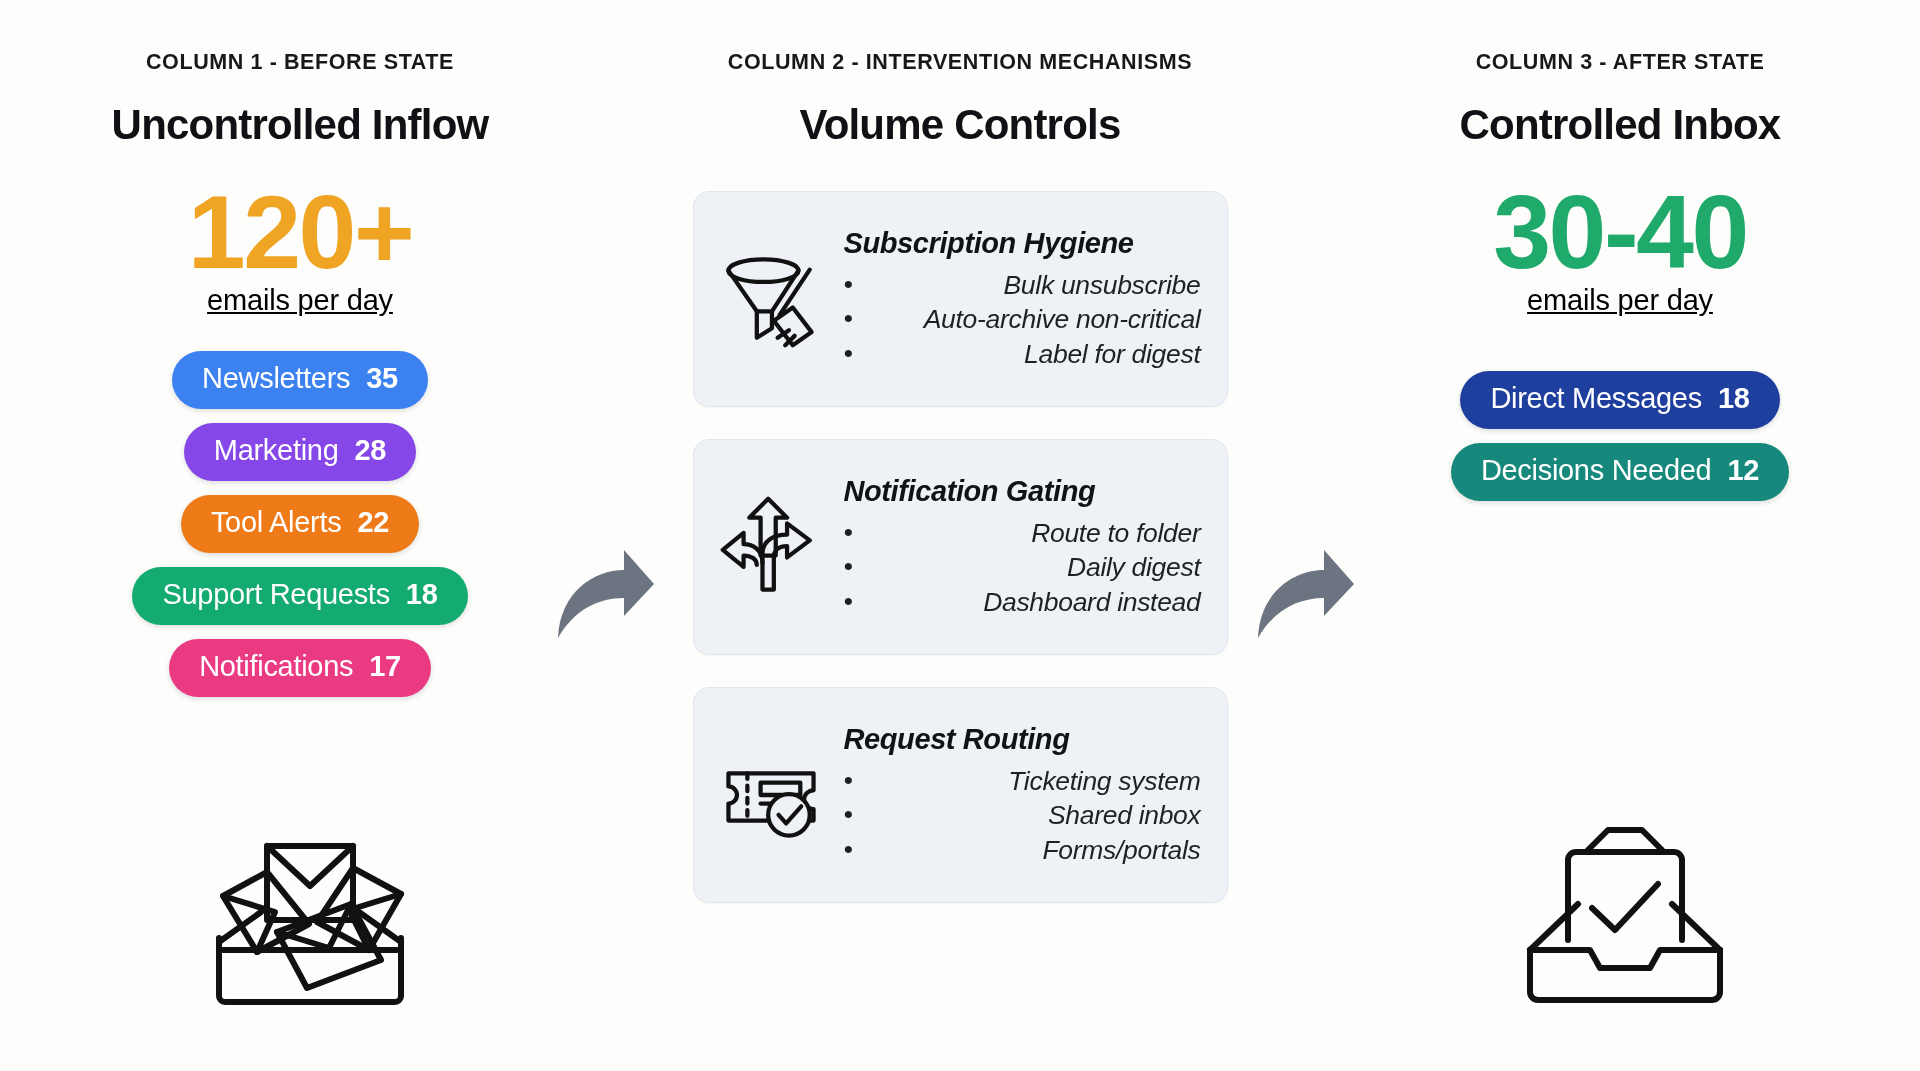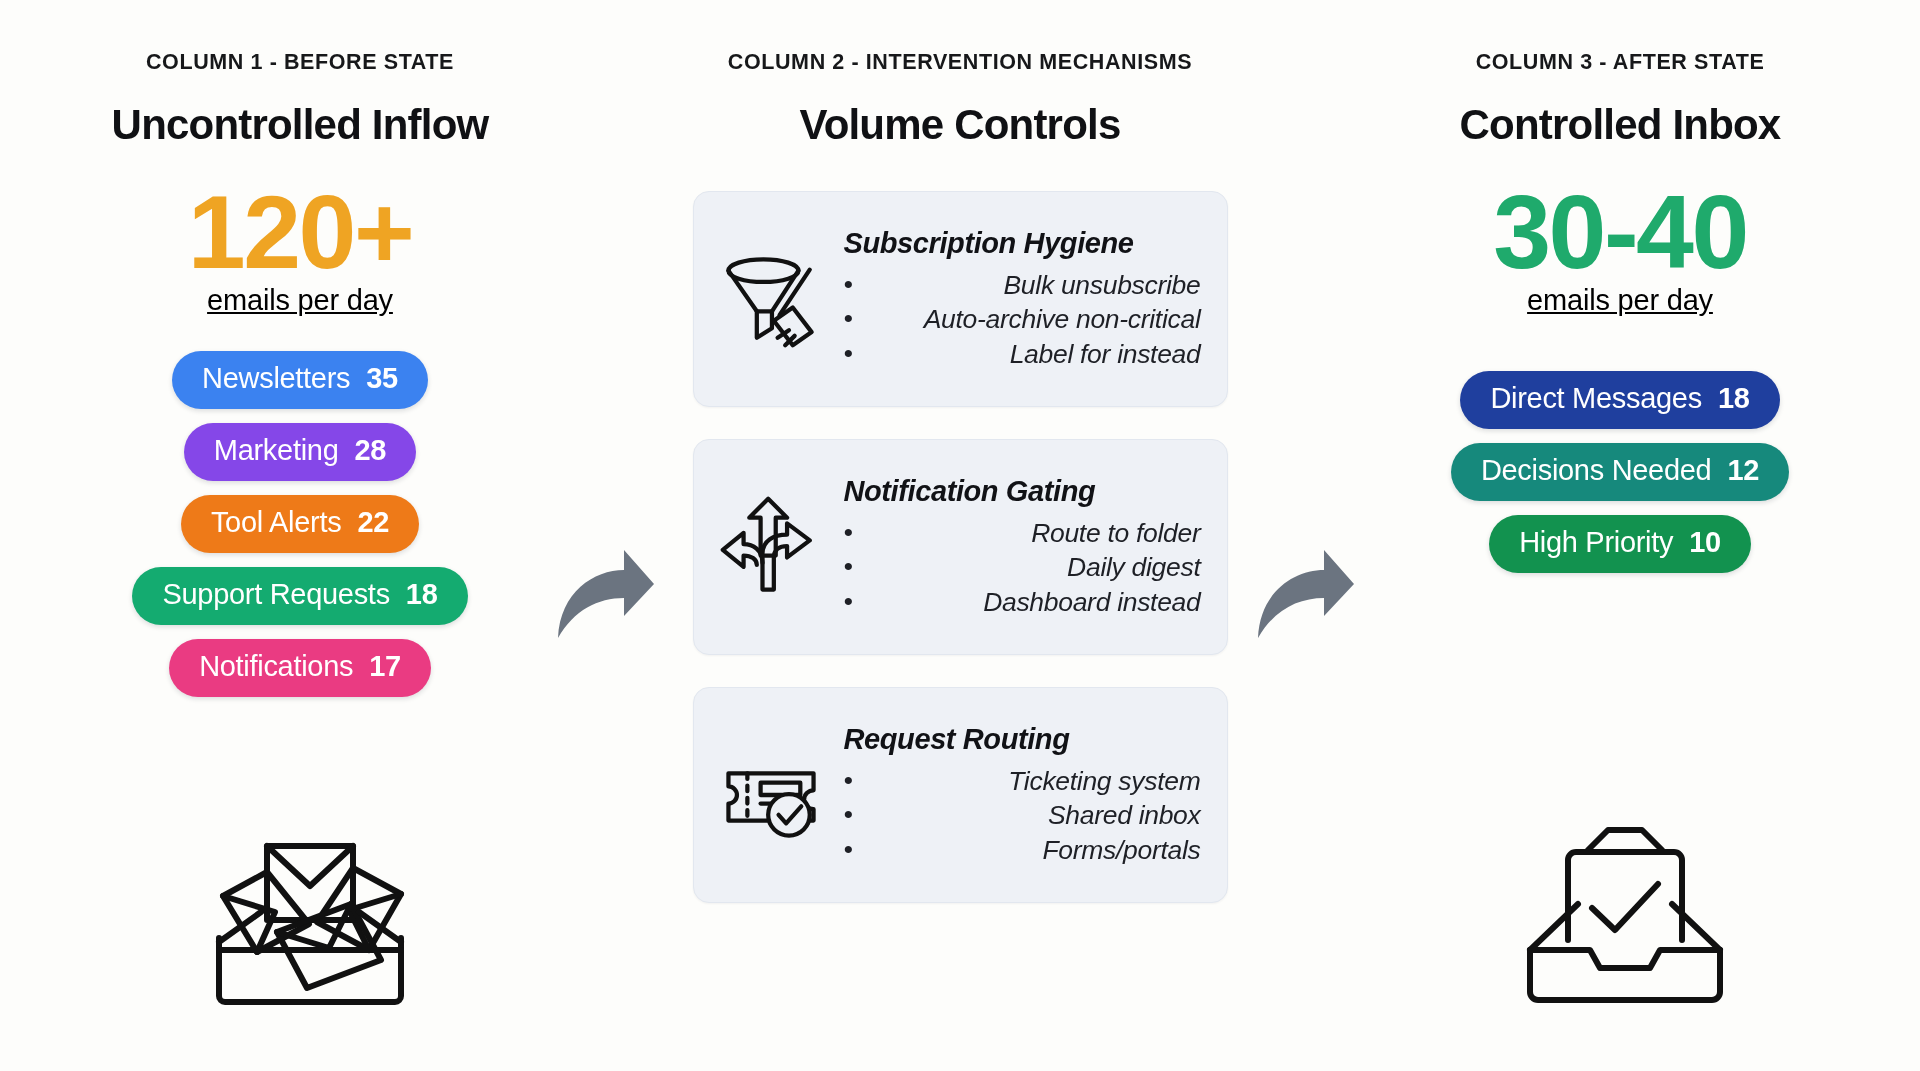--- a/index.html
+++ b/index.html
@@ -243,21 +243,21 @@
             <path d="M58 78 L78 64 L98 90 L78 104 Z"></path>
             <path d="M62 96 L74 88"></path>
             <path d="M70 104 L80 94"></path>
           </svg>
         </div>
         <div class="card-body">
           <h3 class="card-title">Subscription Hygiene</h3>
           <ul class="card-bullets">
             <li>Bulk unsubscribe</li>
             <li>Auto-archive non-critical</li>
-            <li>Label for instead</li>
+            <li>Label for digest</li>
           </ul>
         </div>
       </article>
 
       <article class="card">
         <div class="card-icon">
           <svg viewBox="0 0 110 110" width="104" height="104" fill="none" stroke="#111" stroke-width="4.5" stroke-linejoin="round" stroke-linecap="round">
             <path d="M46 100 L46 62 C46 48 58 42 72 42 L72 30 L96 48 L72 66 L72 54
                      C64 54 58 58 58 66 L58 100 Z"></path>
             <path d="M46 72 C46 58 36 52 26 52 L26 40 L4 58 L26 76 L26 64
@@ -317,24 +317,20 @@
 
     <div class="pill-list" style="margin-top:54px">
       <div class="pill" style="background:#1f3f9e">
         <span>Direct Messages</span>
         <span class="pill-count">18</span>
       </div>
       <div class="pill" style="background:#16897c">
         <span>Decisions Needed</span>
         <span class="pill-count">12</span>
       </div>
-      <div class="pill" style="background:#12924f">
-        <span>High Priority</span>
-        <span class="pill-count">10</span>
-      </div>
     </div>
   </section>
 
   <div class="bottom-illus" id="illus-after">
     <svg viewBox="0 0 210 190" width="210" height="190" fill="none" stroke="#111" stroke-width="6" stroke-linejoin="round" stroke-linecap="round">
       <path d="M68 30 L88 10 L122 10 L142 30"></path>
       <path d="M48 120 L48 40 A8 8 0 0 1 56 32 L154 32 A8 8 0 0 1 162 40 L162 120"></path>
       <path d="M72 88 L95 110 L138 64"></path>
       <path d="M10 130 L10 172 A8 8 0 0 0 18 180 L192 180 A8 8 0 0 0 200 172 L200 130"></path>
       <path d="M10 130 L58 84"></path>

